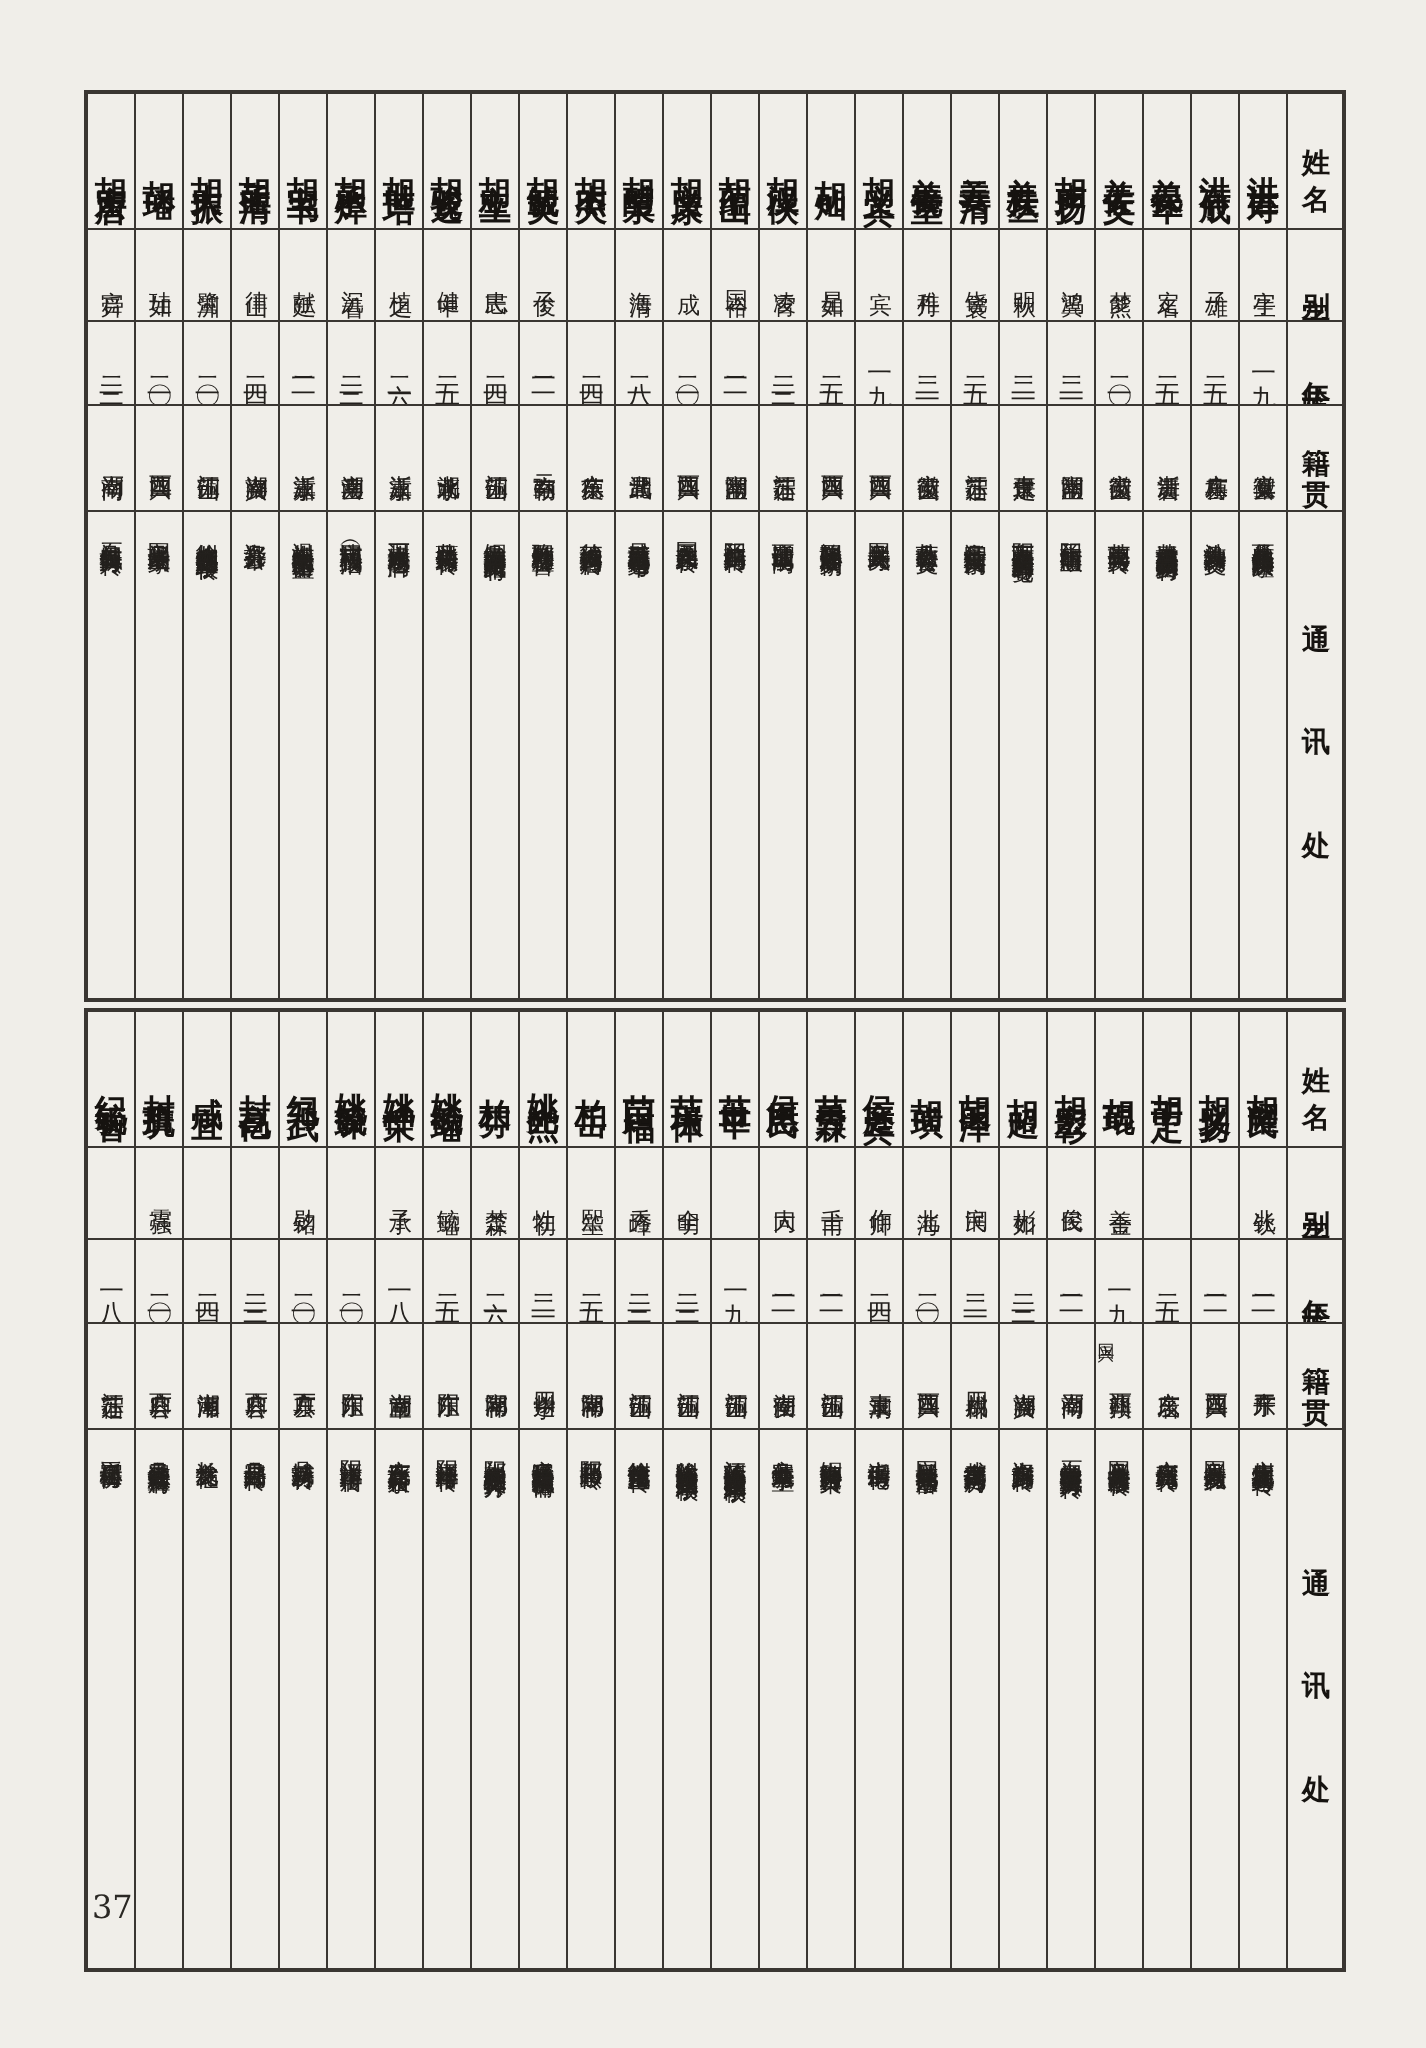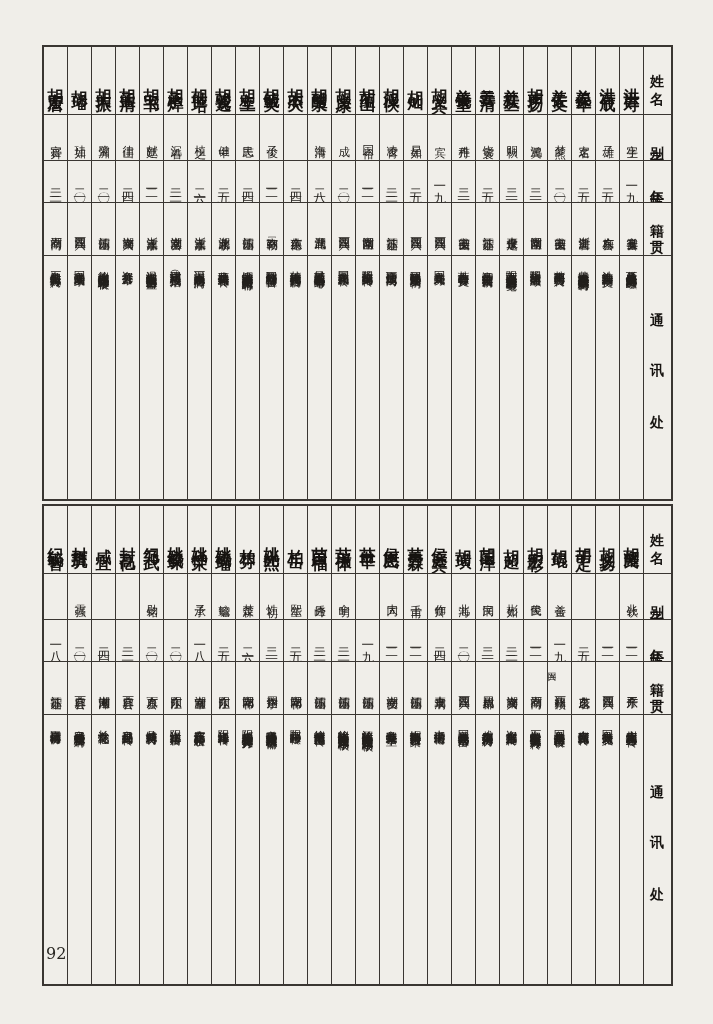--- a/index.html
+++ b/index.html
@@ -453,13 +453,13 @@
     </div>
     <div class="col">
       <div class="cell c-name">纪毓智</div>
       <div class="cell c-alias"></div>
       <div class="cell c-age">一八</div>
       <div class="cell c-origin">江苏宿迁</div>
       <div class="cell c-addr">宿迁三棵树协昌号</div>
     </div>
   </section>
 
-<div class="page-number">92</div>
+<div class="page-number">37</div>
 
 </body></html>

